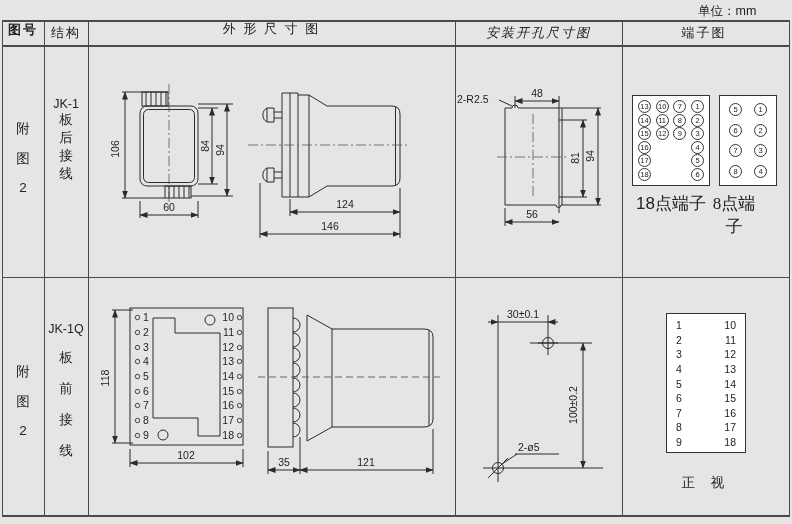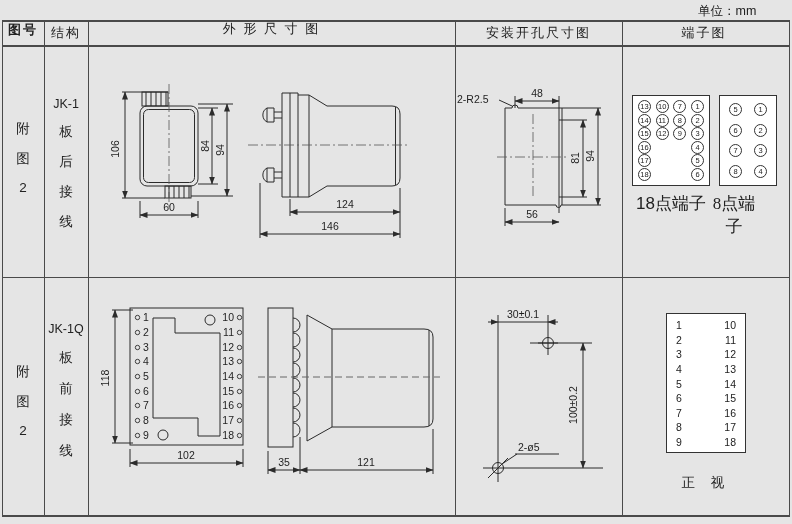--- a/index.html
+++ b/index.html
@@ -45,29 +45,29 @@
   <div class="vline" style="left:2px;top:20px;height:497px;"></div>
   <div class="vline" style="left:44px;top:20px;height:497px;"></div>
   <div class="vline" style="left:88px;top:20px;height:497px;"></div>
   <div class="vline" style="left:455px;top:20px;height:497px;"></div>
   <div class="vline" style="left:622px;top:20px;height:497px;"></div>
   <div class="vline" style="left:789px;top:20px;height:497px;"></div>
 
   <div class="hdr" style="left:2px;top:21px;width:42px;height:18px;font-weight:bold;">图号</div>
   <div class="hdr" style="left:44px;top:21px;width:44px;height:24px;">结构</div>
   <div class="hdr" style="left:88px;top:21px;width:367px;height:16px;">外 形 尺 寸 图</div>
-  <div class="hdr" style="left:455px;top:21px;width:167px;height:24px;">安装开孔尺寸图</div>
+  <div class="hdr" style="left:455px;top:21px;width:167px;height:24px;font-style:italic;">安装开孔尺寸图</div>
   <div class="hdr" style="left:622px;top:21px;width:164px;height:24px;">端子图</div>
 
   <div class="stack" style="left:2px;top:120px;width:42px;gap:12px;">
     <span>附</span>
     <span>图</span>
     <span>2</span>
   </div>
-  <div class="stack" style="left:44px;top:97px;width:44px;gap:12px;">
+  <div class="stack" style="left:44px;top:97px;width:44px;">
     <span style="font-size:12.5px;">JK-1</span>
     <span>板</span>
     <span>后</span>
     <span>接</span>
     <span>线</span>
   </div>
 
   <svg style="left:88px;top:46px;" width="367" height="231" viewBox="0 0 367 231">
     <defs>
       <marker id="aA" viewBox="0 0 8 8" refX="7.5" refY="4" markerWidth="8" markerHeight="8" orient="auto-start-reverse">

